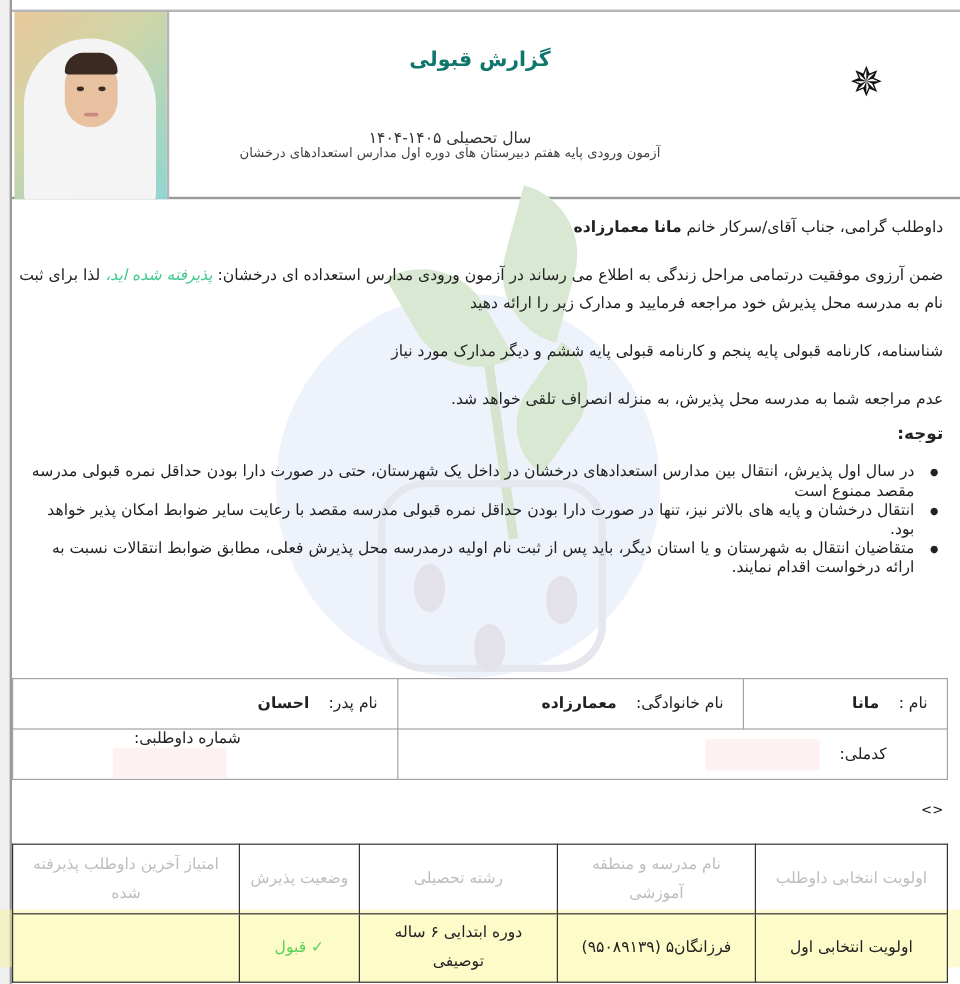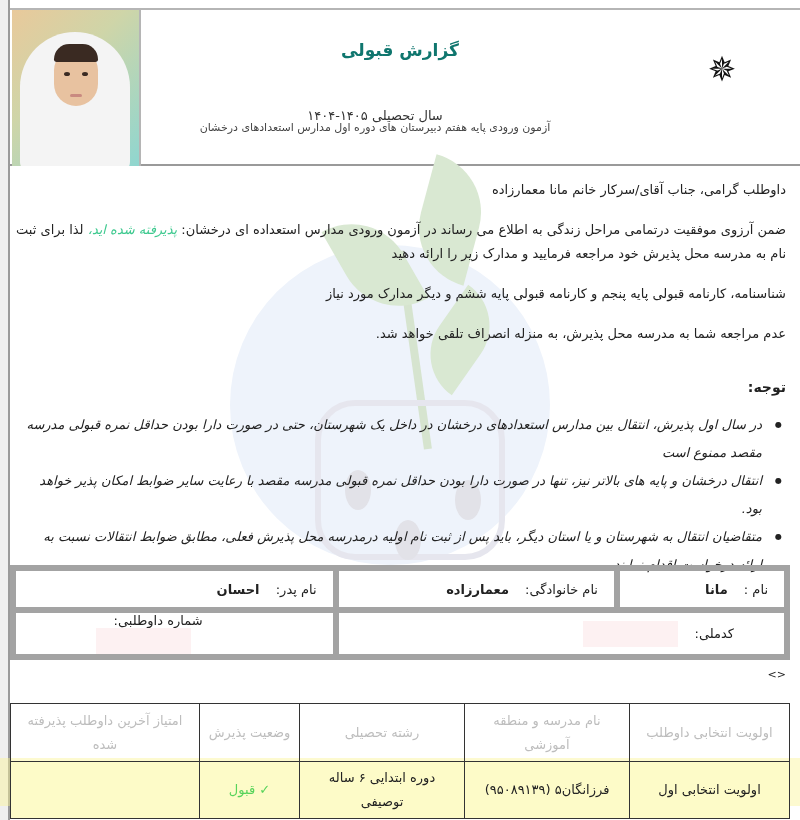--- a/index.html
+++ b/index.html
@@ -40,31 +40,31 @@
   .watermark { position:absolute; left:215px; top:150px; width:360px; height:420px; pointer-events:none; }
   .wm-circle { position:absolute; left:5px; top:95px; width:320px; height:320px; border-radius:50%; background:#eef3fb; }
   .wm-leaf { position:absolute; background:#d9e8d2; border-radius: 0 60px 0 60px; }
   .wm-stem { position:absolute; left:185px; top:100px; width:8px; height:200px; background:#d6e4cf; transform:rotate(-8deg); }
   .wm-die { position:absolute; left:90px; top:250px; width:190px; height:160px; border:6px solid #e6e6ee; border-radius:40px; }
   .wm-dot { position:absolute; width:26px; height:40px; background:#e2e2e8; border-radius:50%; }
 
   
   .content { position:absolute; top:172px; right:14px; width:770px; font-size:13px; line-height:24px; color:#222; z-index:2; }
   .greeting { margin-top:6px; }
-  .greeting b { font-weight:normal;margin-top:42px; }
+  .greeting b { font-weight:bold;margin-top:42px; }
   .p { margin-top:16px; }
   .green { color:#3ec98f;font-style:italic; }
-  .note-title { margin-top:29px; font-weight:bold; font-size:14px; }
+  .note-title { margin-top:4px; font-weight:bold; font-size:14px; }
   ul.notes { margin-top:12px; padding-right:24px; list-style:none; }
-  ul.notes li { position:relative; line-height:28px;font-style:italic; }
+  ul.notes li { position:relative; line-height:16px; }
   ul.notes li::before { content:"●"; position:absolute; right:-20px; top:0; font-size:8px; color:#222; }
 
   
   table.info { position:absolute; top:565px; left:0; width:780px; border-collapse:collapse; direction:rtl; font-size:13px; z-index:2; }
-  table.info td { border:6px solid #a3a3a3; height:42px; padding:0 16px; background:transparent; }
+  table.info td { border:1px solid #a3a3a3; height:42px; padding:0 16px; background:transparent; }
   .lbl { color:#222; }
   .val { font-weight:bold; margin-right:12px; }
   .redact { display:inline-block; width:95px; height:26px; background:#fdf1f2; vertical-align:middle; margin-right:12px; }
 
   .nav-arrows { position:absolute; top:668px; right:14px; font-size:11px; color:#222; z-index:2; }
 
   
   table.prio { position:absolute; top:703px; left:0; width:780px; border-collapse:collapse; direction:rtl; font-size:13px; z-index:2; }
   table.prio th { border:1px solid #333; font-weight:normal; color:#bdbdbd; height:58px; padding:4px 8px; line-height:24px; }
   table.prio td { border:1px solid #333; height:56px; text-align:center; padding:4px 8px; line-height:24px; background:#fdfbc8; }

